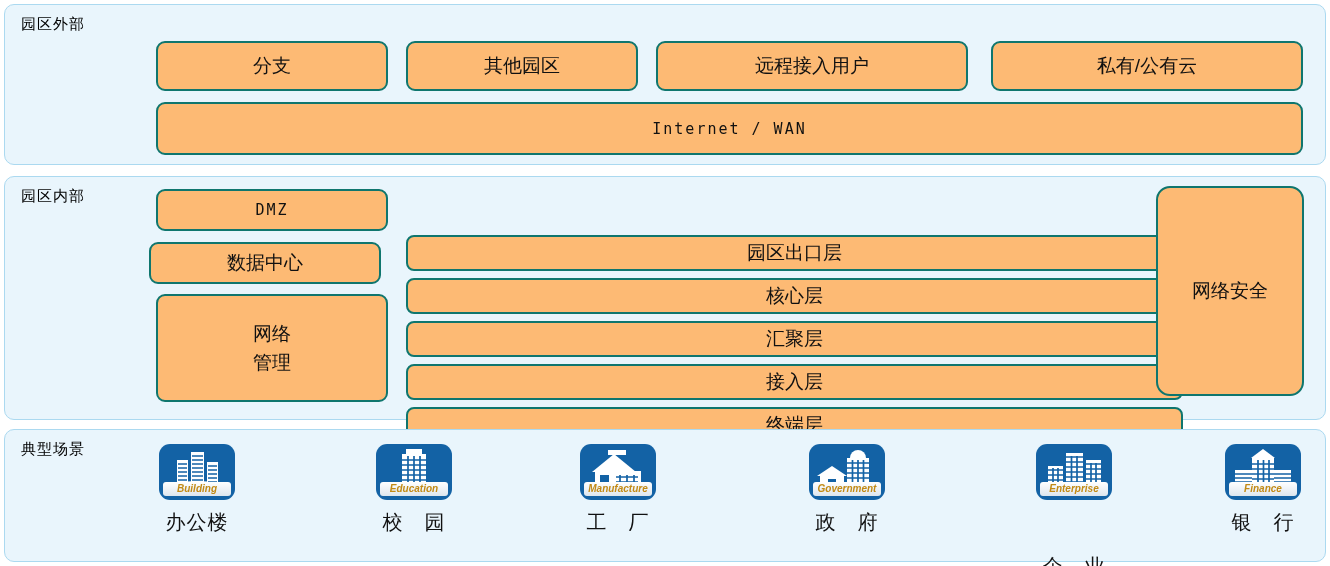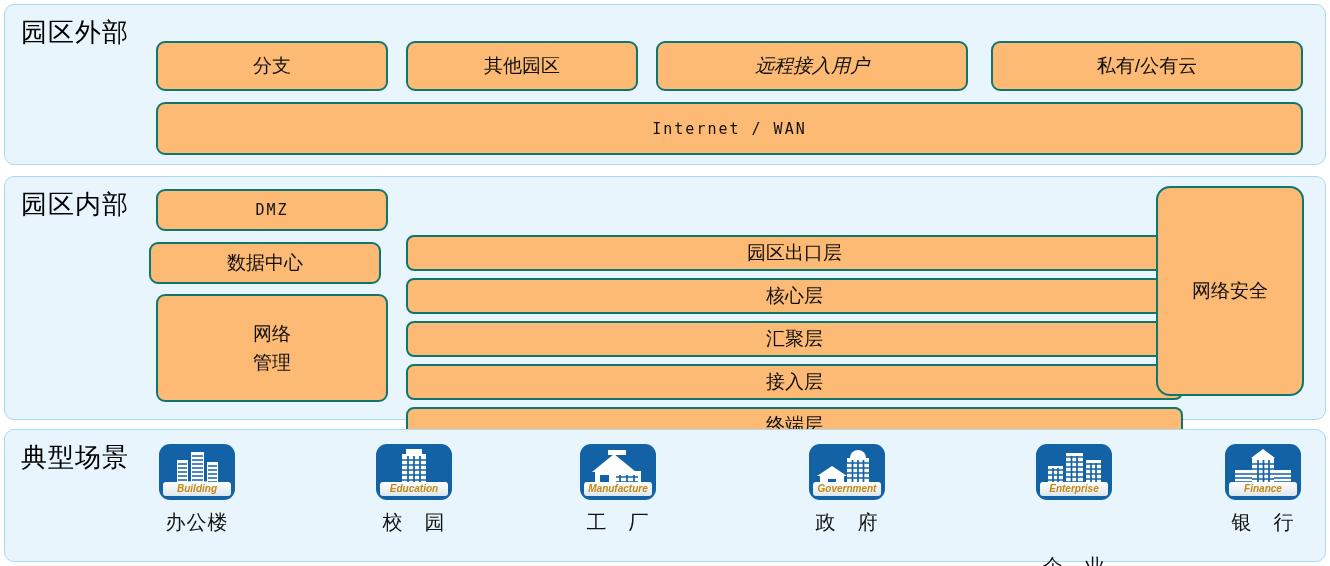--- a/index.html
+++ b/index.html
@@ -8,37 +8,37 @@
     font-family:"Liberation Sans","DejaVu Sans",sans-serif;color:#111;
   }
   .section{
     position:absolute;left:4px;width:1322px;box-sizing:border-box;
     background:#e9f5fc;border:1.5px solid #abd9f0;border-radius:10px;
   }
   #sec-external{top:4px;height:161px;}
   #sec-internal{top:176px;height:244px;}
   #sec-scenarios{top:429px;height:133px;}
   .sec-title{
-    position:absolute;left:16px;top:10px;font-size:26px;color:#000;
+    position:absolute;left:16px;top:10px;font-size:15px;color:#000;
     letter-spacing:1px;white-space:nowrap;
   }
   .node{
     position:absolute;background:#fdba74;border:2px solid #0f766e;border-radius:9px;
     box-sizing:border-box;display:flex;align-items:center;justify-content:center;
     font-size:19px;color:#111;text-align:center;
   }
   .latin{
     font-family:"DejaVu Sans Mono","Liberation Mono",monospace;
     font-size:15px;letter-spacing:2px;
   }
   .two-line{white-space:pre-line;line-height:1.55;}
   
   .ext-b0{left:151px;top:36px;width:232px;height:50px;}
   .ext-b1{left:401px;top:36px;width:232px;height:50px;}
-  .ext-b2{left:651px;top:36px;width:312px;height:50px;font-style:italic;}
+  .ext-b2{left:651px;top:36px;width:312px;height:50px;}
   .ext-b3{left:986px;top:36px;width:312px;height:50px;}
   .ext-wan{left:151px;top:97px;width:1147px;height:53px;}
   
   .int-dmz{left:151px;top:12px;width:232px;height:42px;}
   .int-dc{left:144px;top:65px;width:232px;height:42px;}
   .int-nm{left:151px;top:117px;width:232px;height:108px;}
   .layer{left:401px;width:777px;height:36px;border-radius:8px;margin-top:44px;}
   .layer-0{top:14px;}
   .layer-1{top:57px;}
   .layer-2{top:100px;}

